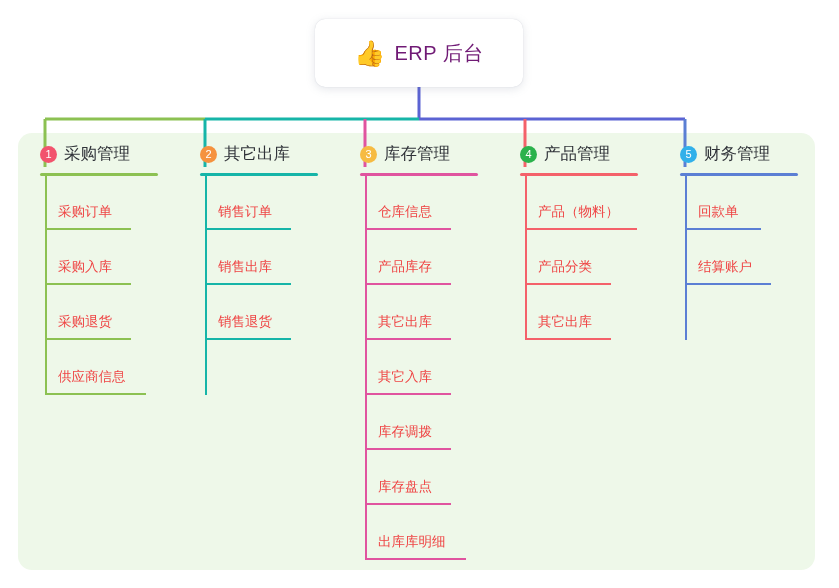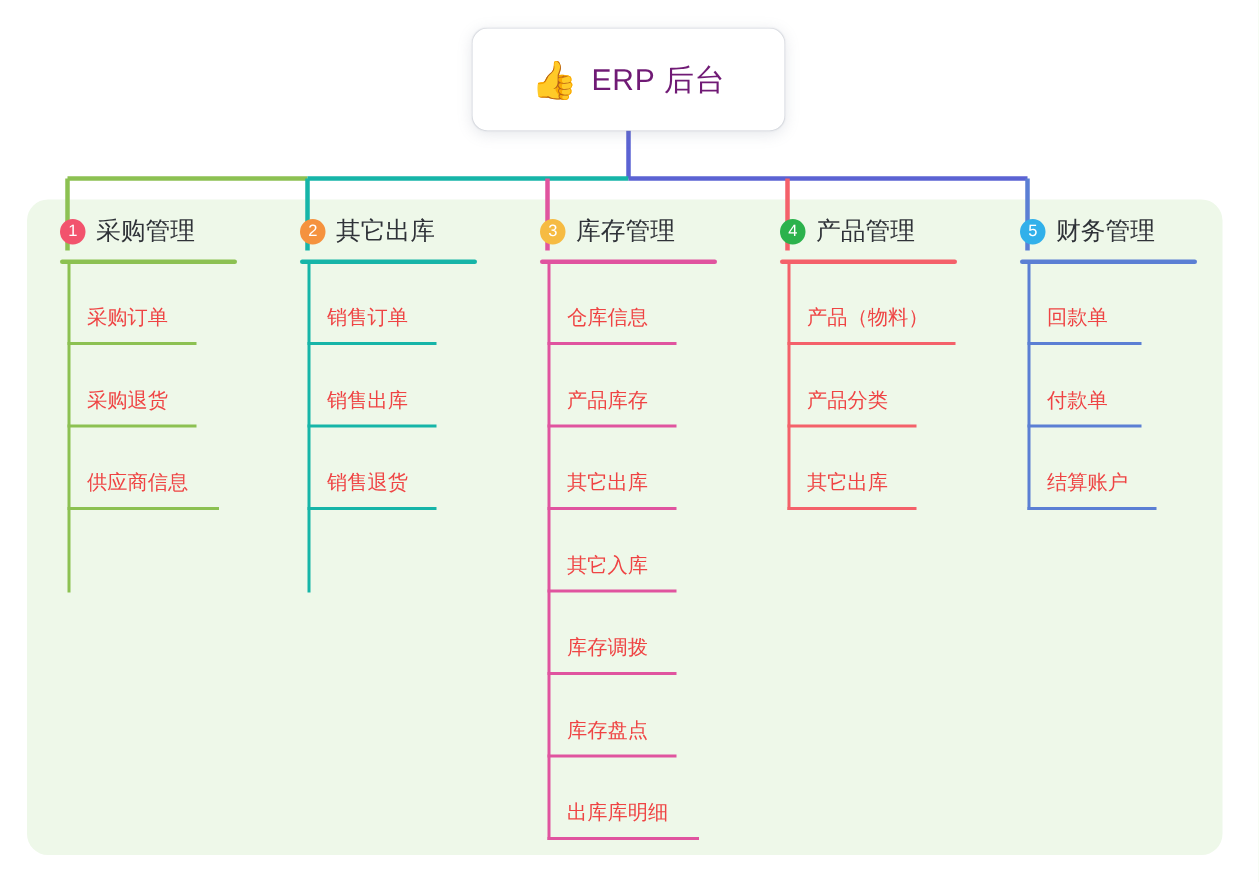--- a/index.html
+++ b/index.html
@@ -190,20 +190,24 @@
           <span class="col-title">采购管理</span>
         </div>
         <div class="col-rule" style="background: rgb(140, 193, 82);"></div>
         <div class="spine" style="background: rgb(140, 193, 82); height: 220px;"></div>
         <div class="items">
           <div class="item">
             <span class="item-label">采购订单</span>
             <div class="item-rule" style="background: rgb(140, 193, 82); width: 86px;"></div>
           </div>
           <div class="item">
+            <span class="item-label">采购入库</span>
+            <div class="item-rule" style="background: rgb(140, 193, 82); width: 86px;"></div>
+          </div>
+          <div class="item">
             <span class="item-label">采购退货</span>
             <div class="item-rule" style="background: rgb(140, 193, 82); width: 86px;"></div>
           </div>
           <div class="item">
             <span class="item-label">供应商信息</span>
             <div class="item-rule" style="background: rgb(140, 193, 82); width: 101px;"></div>
           </div>
         </div>
       </div>
       <div class="column" style="left: 160px;">
@@ -294,24 +298,20 @@
           <span class="col-title">财务管理</span>
         </div>
         <div class="col-rule" style="background: rgb(91, 127, 212);"></div>
         <div class="spine" style="background: rgb(91, 127, 212); height: 165px;"></div>
         <div class="items">
           <div class="item">
             <span class="item-label">回款单</span>
             <div class="item-rule" style="background: rgb(91, 127, 212); width: 76px;"></div>
           </div>
           <div class="item">
-            <span class="item-label">付款单</span>
-            <div class="item-rule" style="background: rgb(91, 127, 212); width: 76px;"></div>
-          </div>
-          <div class="item">
             <span class="item-label">结算账户</span>
             <div class="item-rule" style="background: rgb(91, 127, 212); width: 86px;"></div>
           </div>
         </div>
       </div>
     </div>
 
 </div>
 
 </body></html>

